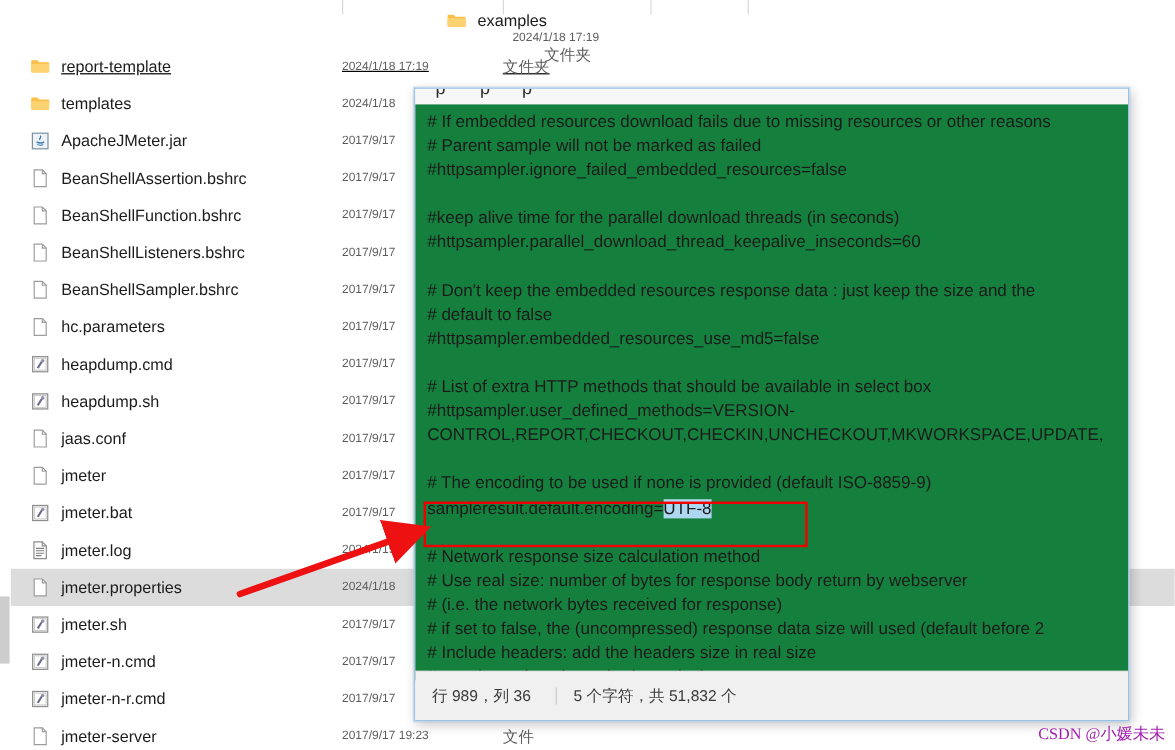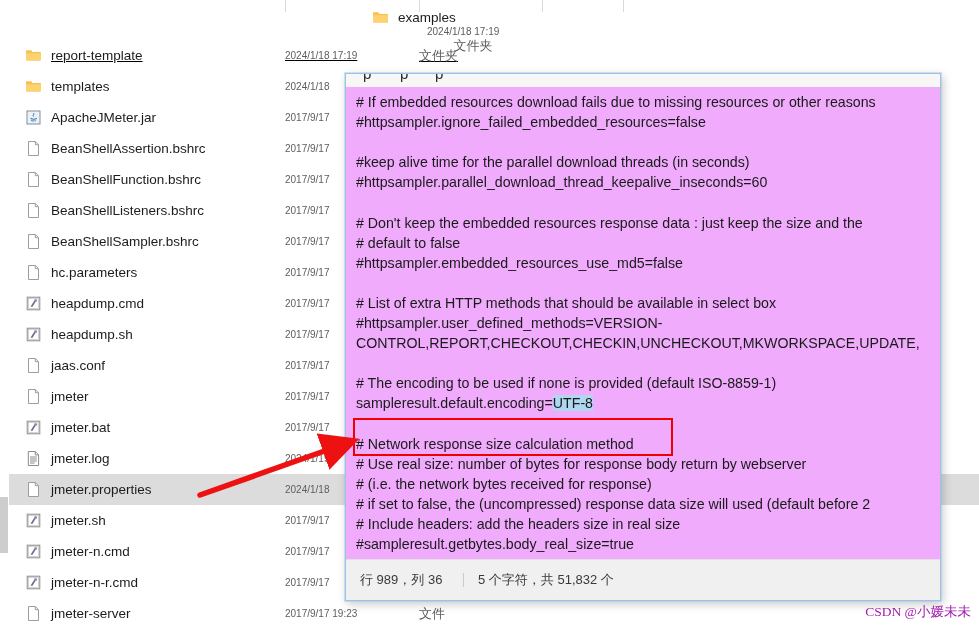--- a/index.html
+++ b/index.html
@@ -49,21 +49,21 @@
   #np-topstrip{
     position:absolute;left:0;top:0;width:100%;height:13px;background:#f7f7f7;
     overflow:hidden;
   }
   #np-topstrip .glyph{
     position:absolute;top:-9px;font-size:15px;color:#2b2b2b;
     font-family:"Liberation Sans","DejaVu Sans",sans-serif;
   }
   #np-text{
     position:absolute;left:0;top:13px;right:0;bottom:33px;
-    background:#f0abfc;
+    background:#15803d;
     padding:5px 0 0 10px;
     box-sizing:border-box;
     overflow:hidden;
   }
   .tline{
     font-family:"Liberation Sans","DejaVu Sans",sans-serif;
     font-size:14.2px;line-height:20.1px;color:#1a1a1a;white-space:pre;
   }
   .tline.blank{color:transparent;}
   .sel-hl{background:#add8f0;color:#1a1a1a;}
@@ -416,34 +416,35 @@
 <div id="notepad">
 
   <div id="np-topstrip">
     <span class="glyph" style="left:17px">p</span>
     <span class="glyph" style="left:54px">p</span>
     <span class="glyph" style="left:89px">p</span>
   </div>
 
   <div id="np-text">
       <div class="tline"># If embedded resources download fails due to missing resources or other reasons</div>
+      <div class="tline"># Parent sample will not be marked as failed</div>
       <div class="tline">#httpsampler.ignore_failed_embedded_resources=false</div>
       <div class="tline blank">&nbsp;</div>
       <div class="tline">#keep alive time for the parallel download threads (in seconds)</div>
       <div class="tline">#httpsampler.parallel_download_thread_keepalive_inseconds=60</div>
       <div class="tline blank">&nbsp;</div>
       <div class="tline"># Don't keep the embedded resources response data : just keep the size and the</div>
       <div class="tline"># default to false</div>
       <div class="tline">#httpsampler.embedded_resources_use_md5=false</div>
       <div class="tline blank">&nbsp;</div>
       <div class="tline"># List of extra HTTP methods that should be available in select box</div>
       <div class="tline">#httpsampler.user_defined_methods=VERSION-</div>
       <div class="tline">CONTROL,REPORT,CHECKOUT,CHECKIN,UNCHECKOUT,MKWORKSPACE,UPDATE,</div>
       <div class="tline blank">&nbsp;</div>
-      <div class="tline"># The encoding to be used if none is provided (default ISO-8859-1)</div>
+      <div class="tline"># The encoding to be used if none is provided (default ISO-8859-9)</div>
       <div class="tline"><span>sampleresult.default.encoding=</span><span class="sel-hl">UTF-8</span></div>
       <div class="tline blank">&nbsp;</div>
       <div class="tline"># Network response size calculation method</div>
       <div class="tline"># Use real size: number of bytes for response body return by webserver</div>
       <div class="tline"># (i.e. the network bytes received for response)</div>
       <div class="tline"># if set to false, the (uncompressed) response data size will used (default before 2</div>
       <div class="tline"># Include headers: add the headers size in real size</div>
       <div class="tline">#sampleresult.getbytes.body_real_size=true</div>
     </div>
 

